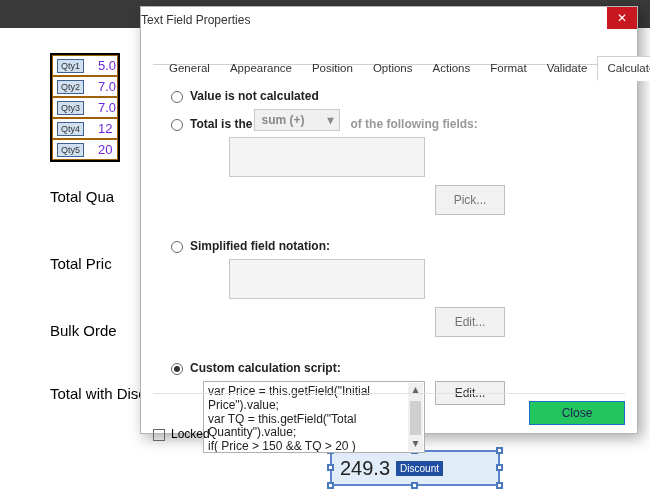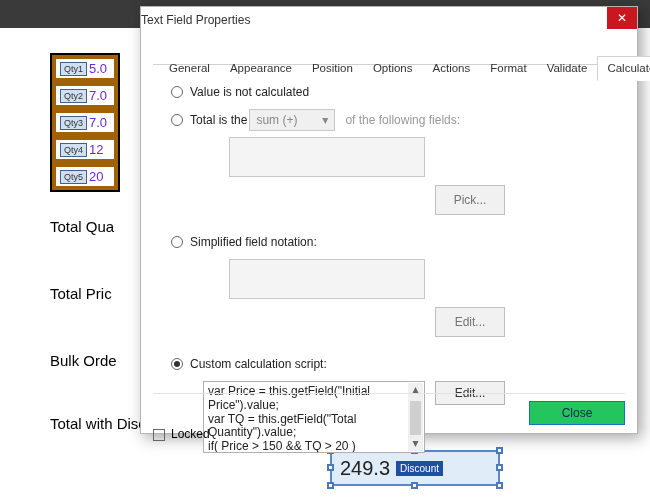--- a/index.html
+++ b/index.html
@@ -3,36 +3,36 @@
 <meta charset="utf-8">
 <style>
 * { box-sizing: border-box; margin: 0; padding: 0; font-family: "Segoe UI", Tahoma, sans-serif; font-size: 12px; }
 body { width: 650px; height: 500px; position: relative; background: #fff; overflow: hidden; }
 
 .toolbar { height: 28px; background: #3a3a3a; position: relative; }
 .toolbar .icon { position: absolute; right: 30px; top: 6px; color: #ddd; font-size: 14px; }
 
 .bg-doc { position: absolute; left: 0; top: 28px; right: 0; bottom: 0; background: #fff; padding: 15px 20px; }
 .field-table { border: 2px solid #000; width: 70px; margin-left: 30px; margin-top: 10px; }
-.field-table .row { border: 4px solid #a16207; padding: 2px 4px; display: flex; align-items: center; }
+.field-table .row { border: 1px solid #a16207; padding: 2px 4px; display: flex; align-items: center; gap: 12px; }
 .field-badge { display: inline-block; background: #d0e0f0; border: 1px solid #406090; color: #333; font-size: 9px; padding: 1px 3px; margin-right: 2px; }
 .row-val { color: #6d28d9; font-size: 13px; }
 .doc-line { margin-top: 26px; font-size: 15px; color: #000; margin-left: 30px; }
 
 .dialog { position: absolute; left: 140px; top: 6px; width: 498px; height: 428px; background: #fff; border: 1px solid #b5b5b5; box-shadow: 4px 4px 14px rgba(0,0,0,0.35); }
 .dlg-titlebar { height: 26px; display: flex; align-items: center; font-size: 12px; color: #333; position: relative; }
 .dlg-close { position: absolute; right: 0; top: 0; width: 30px; height: 22px; background: #c8171e; color: #fff; display: flex; align-items: center; justify-content: center; font-size: 12px; cursor: pointer; }
 .dlg-body { padding: 6px 12px 10px; }
 
 .tabstrip { display: flex; gap: 0px; border-bottom: 1px solid #d0d0d0; margin-bottom: 16px; padding-left: 6px; }
 .tab { padding: 5px 9px 6px; font-size: 11.5px; color: #333; cursor: pointer; border: 1px solid transparent; position: relative; top: 17px; }
 .tab.active { border: 1px solid #d0d0d0; border-bottom: 1px solid #fff; background: #fff; }
 
 .opt-group { padding-left: 18px; }
-.opt-row { display: flex; align-items: center; margin-bottom: 6px; min-height: 22px; }
+.opt-row { display: flex; align-items: flex-end; margin-bottom: 6px; min-height: 22px; font-weight: bold; }
 .radio { width: 12px; height: 12px; border: 1px solid #666; border-radius: 50%; margin-right: 7px; display: inline-flex; align-items: center; justify-content: center; flex: none; }
 .radio.checked::after { content: ""; width: 6px; height: 6px; border-radius: 50%; background: #333; }
 .opt-row .lbl { color: #222; }
 .sum-combo { margin-left: 2px; width: 86px; height: 22px; border: 1px solid #c8c8c8; background: #f0f0f0; display: flex; align-items: center; justify-content: space-between; padding: 0 6px; color: #888; }
 .following { color: #999; margin-left: 10px; }
 
 .sub-row { display: flex; align-items: flex-start; margin: 0 0 16px 58px; gap: 10px; }
 .sub-box { width: 196px; height: 40px; border: 1px solid #c8c8c8; background: #f4f4f4; }
 .sub-btn { width: 70px; height: 30px; border: 1px solid #c0c0c0; background: #f1f1f1; color: #737373; display: flex; align-items: center; justify-content: center; cursor: default; margin-top: 48px; }
 

